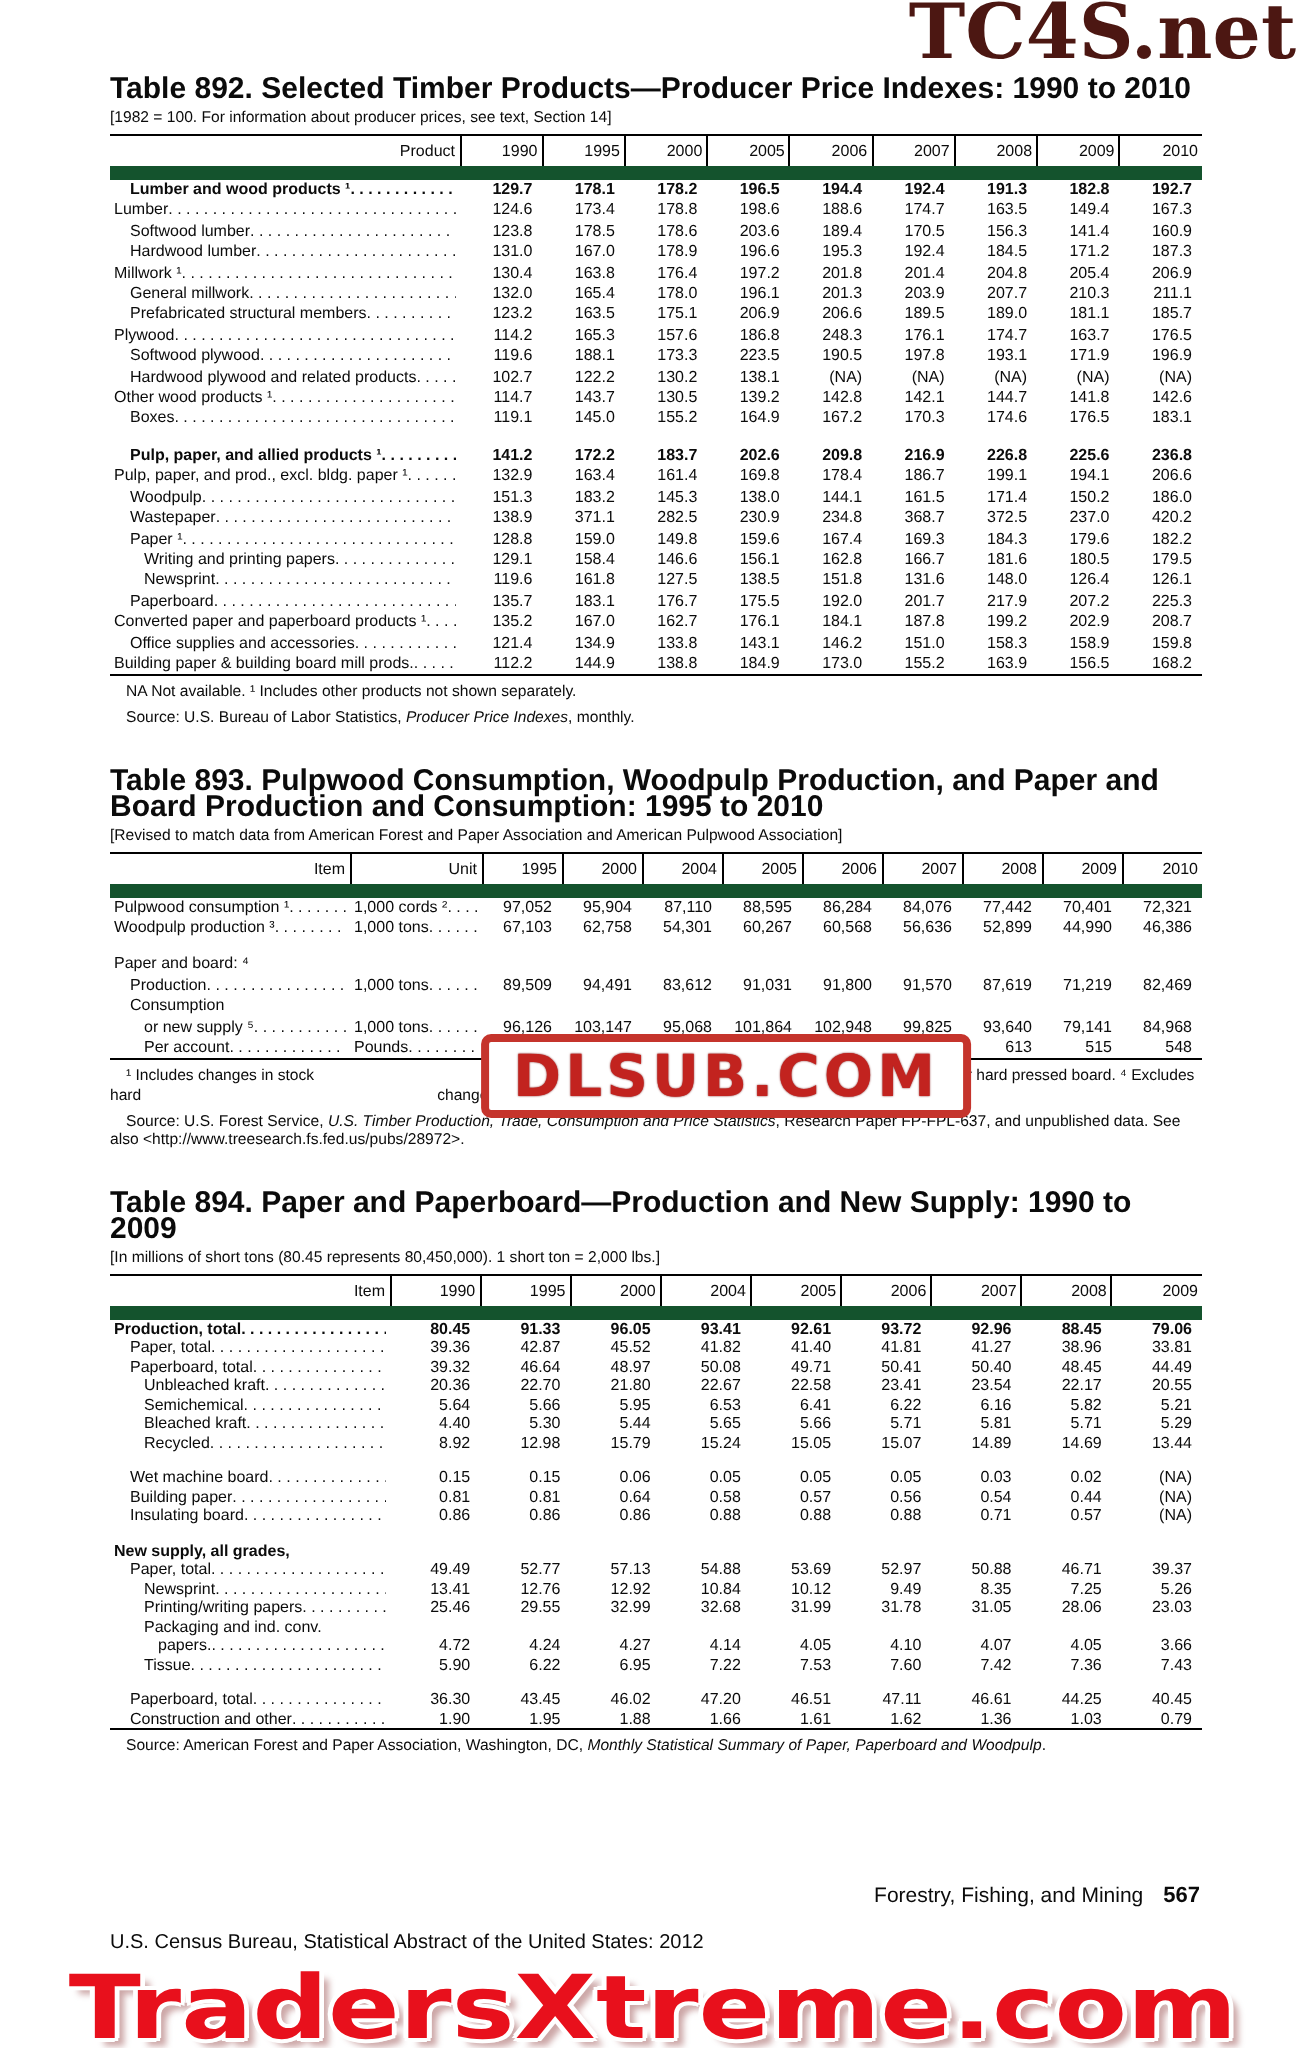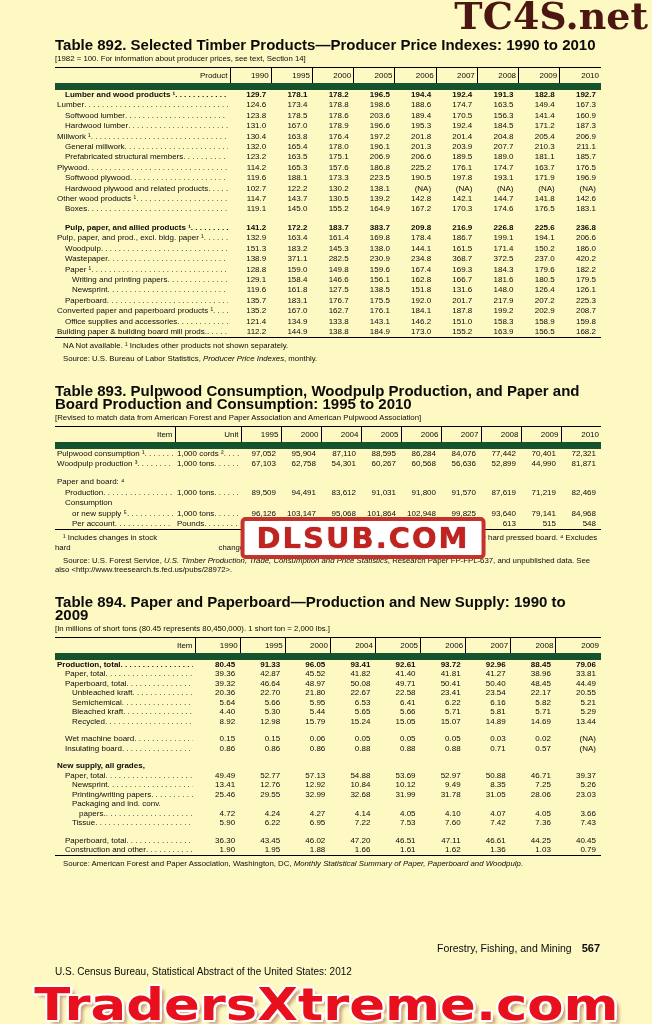--- a/index.html
+++ b/index.html
@@ -1,17 +1,17 @@
 <!DOCTYPE html>
 <html><head>
 <meta charset="utf-8">
 <style>
   *{box-sizing:border-box;margin:0;padding:0;}
   body{width:652px;font-family:"Liberation Sans",sans-serif;background:#ddd;}
-  .page{position:relative;width:652px;height:1024px;background:#fef9c3;overflow:hidden;color:#0b0b0b;}
+  .page{position:relative;width:652px;height:1024px;background:#ffffff;overflow:hidden;color:#0b0b0b;}
   .content{position:absolute;left:55px;top:38px;width:546px;}
   .tbl-title{font-size:15px;font-weight:bold;margin:20px 0 3px 0;line-height:13px;}
   .tbl-title.first{margin-top:0;}
   .tbl-note{font-size:7.8px;margin-bottom:4px;}
   table{width:100%;border-collapse:collapse;table-layout:fixed;font-size:8px;}
   thead th{font-weight:normal;font-size:8px;border-top:1.5px solid #000;border-bottom:7px solid #14532d;
            padding:3px 2px;text-align:right;vertical-align:middle;}
   thead th + th{border-left:1px solid #000;}
   tbody{border-bottom:1px solid #000;}
   tbody td{padding:0 2px;line-height:10.4px;vertical-align:bottom;}
@@ -202,21 +202,21 @@
               <td class="c-item">
                 <div class="cellflex">
                   <span class="lbl ind0">Plywood</span>
                   <span class="dots"></span>
                 </div>
               </td>
               <td class="c-num">114.2</td>
               <td class="c-num">165.3</td>
               <td class="c-num">157.6</td>
               <td class="c-num">186.8</td>
-              <td class="c-num">225.2</td>
+              <td class="c-num">248.3</td>
               <td class="c-num">176.1</td>
               <td class="c-num">174.7</td>
               <td class="c-num">163.7</td>
               <td class="c-num">176.5</td>
             </tr>
             <tr>
               <td class="c-item">
                 <div class="cellflex">
                   <span class="lbl ind1">Softwood plywood</span>
                   <span class="dots"></span>
@@ -289,21 +289,21 @@
             <tr class="bold">
               <td class="c-item">
                 <div class="cellflex">
                   <span class="lbl ind1">Pulp, paper, and allied products ¹</span>
                   <span class="dots"></span>
                 </div>
               </td>
               <td class="c-num">141.2</td>
               <td class="c-num">172.2</td>
               <td class="c-num">183.7</td>
-              <td class="c-num">383.7</td>
+              <td class="c-num">202.6</td>
               <td class="c-num">209.8</td>
               <td class="c-num">216.9</td>
               <td class="c-num">226.8</td>
               <td class="c-num">225.6</td>
               <td class="c-num">236.8</td>
             </tr>
             <tr>
               <td class="c-item">
                 <div class="cellflex">
                   <span class="lbl ind0">Pulp, paper, and prod., excl. bldg. paper ¹</span>
@@ -536,21 +536,21 @@
                 </div>
               </td>
               <td class="c-num">67,103</td>
               <td class="c-num">62,758</td>
               <td class="c-num">54,301</td>
               <td class="c-num">60,267</td>
               <td class="c-num">60,568</td>
               <td class="c-num">56,636</td>
               <td class="c-num">52,899</td>
               <td class="c-num">44,990</td>
-              <td class="c-num">81,871</td>
+              <td class="c-num">46,386</td>
             </tr>
             <tr class="blank">
               <td colspan="11"></td>
             </tr>
             <tr>
               <td class="c-item">
                 <div class="cellflex">
                   <span class="lbl ind0">Paper and board: ⁴</span>
                 </div>
               </td>
@@ -806,20 +806,37 @@
                 </div>
               </td>
               <td class="c-num">0.15</td>
               <td class="c-num">0.15</td>
               <td class="c-num">0.06</td>
               <td class="c-num">0.05</td>
               <td class="c-num">0.05</td>
               <td class="c-num">0.05</td>
               <td class="c-num">0.03</td>
               <td class="c-num">0.02</td>
+              <td class="c-num">(NA)</td>
+            </tr>
+            <tr>
+              <td class="c-item">
+                <div class="cellflex">
+                  <span class="lbl ind1">Building paper</span>
+                  <span class="dots"></span>
+                </div>
+              </td>
+              <td class="c-num">0.81</td>
+              <td class="c-num">0.81</td>
+              <td class="c-num">0.64</td>
+              <td class="c-num">0.58</td>
+              <td class="c-num">0.57</td>
+              <td class="c-num">0.56</td>
+              <td class="c-num">0.54</td>
+              <td class="c-num">0.44</td>
               <td class="c-num">(NA)</td>
             </tr>
             <tr>
               <td class="c-item">
                 <div class="cellflex">
                   <span class="lbl ind1">Insulating board</span>
                   <span class="dots"></span>
                 </div>
               </td>
               <td class="c-num">0.86</td>

